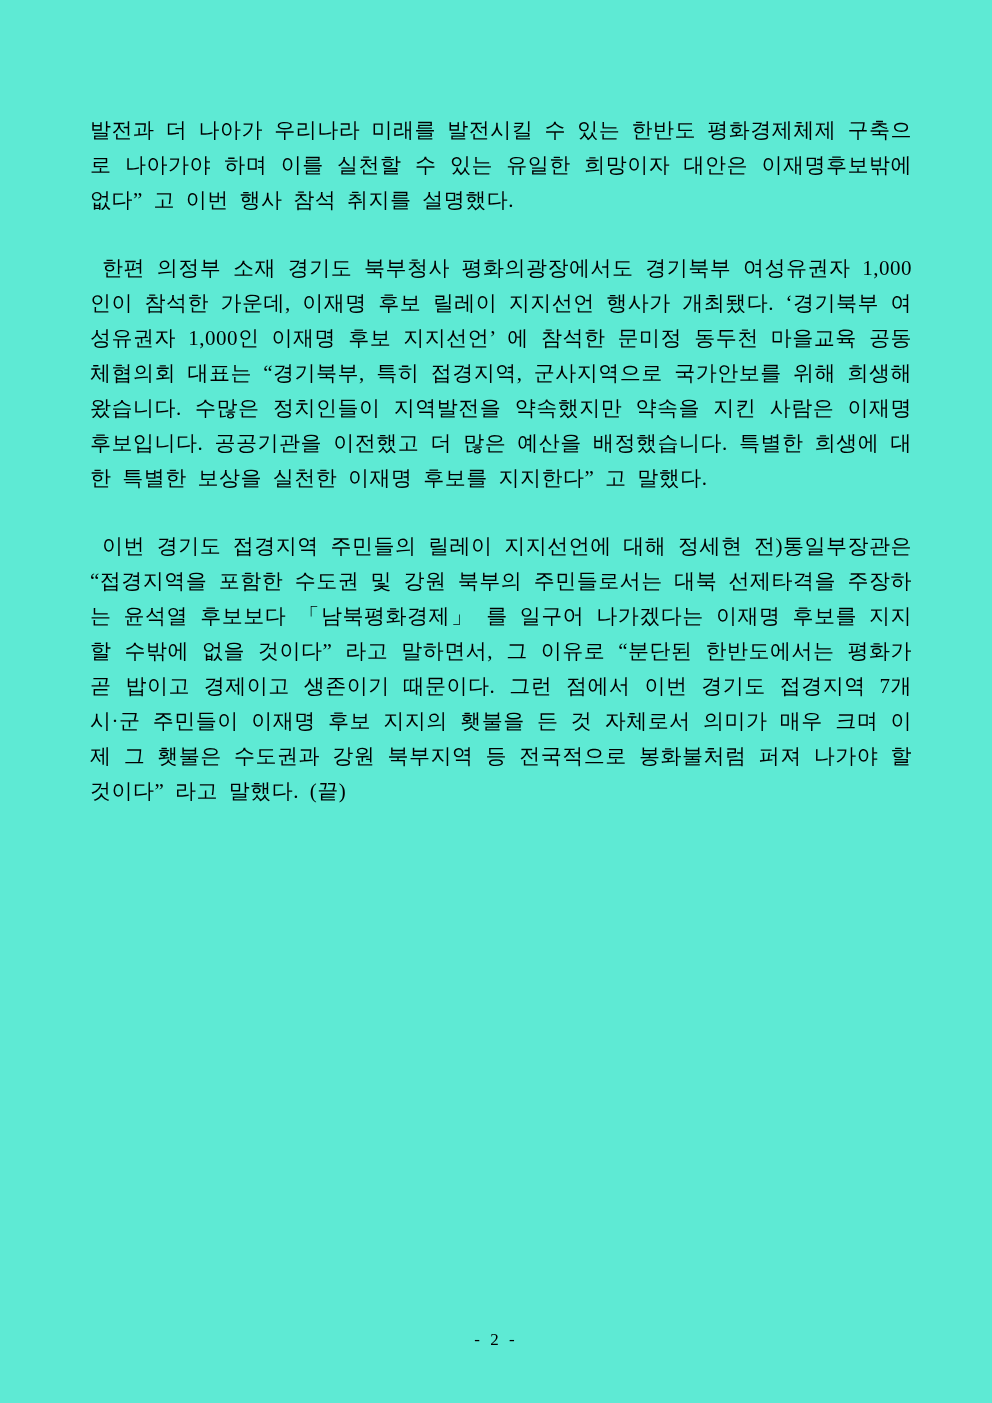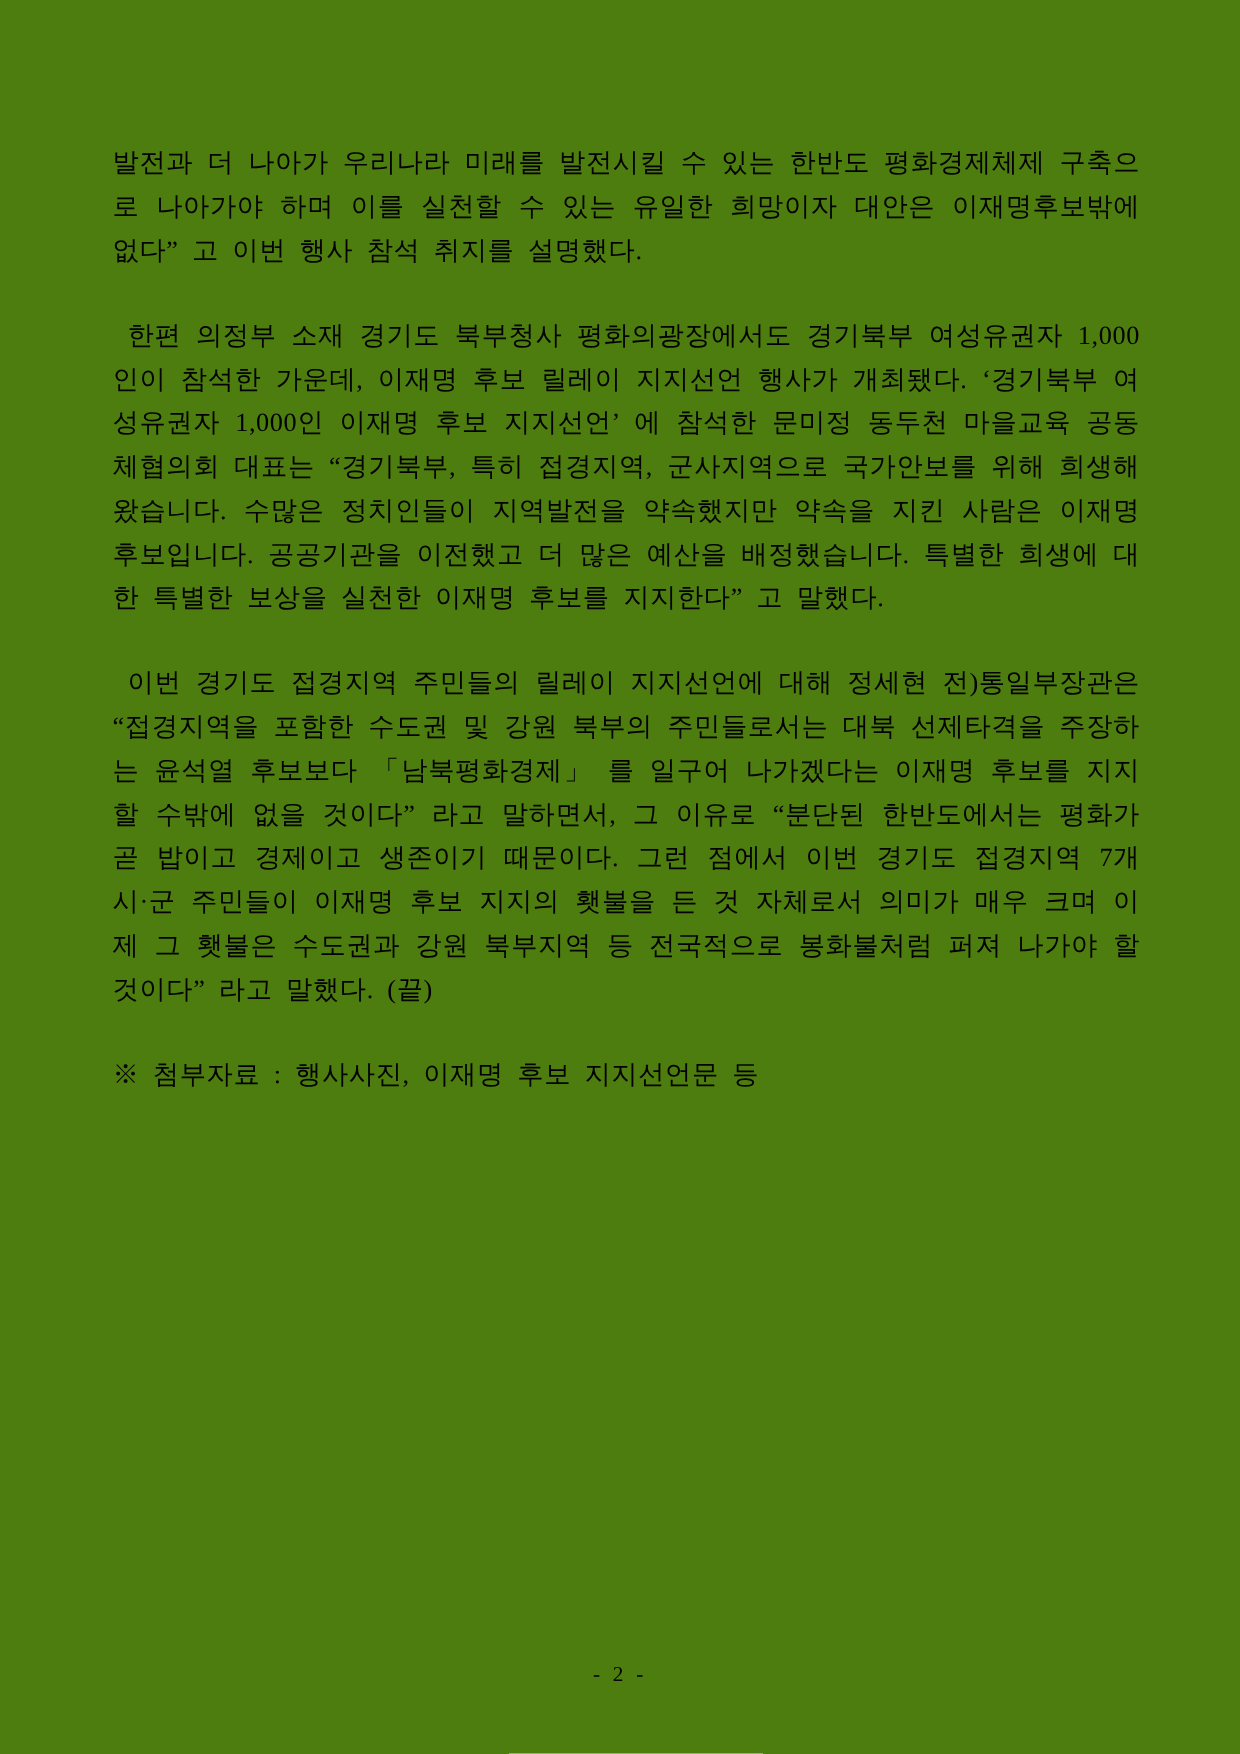--- a/index.html
+++ b/index.html
@@ -4,21 +4,21 @@
 <style>
   html, body {
     margin: 0;
     padding: 0;
     background: #ffffff;
   }
   .page {
     position: relative;
     width: 992px;
     height: 1403px;
-    background: #4d7c0f;
+    background: #5eead4;
     color: #000000;
     font-family: "Liberation Serif", "DejaVu Serif", serif;
     overflow: hidden;
   }
   .content {
     position: absolute;
     left: 90px;
     top: 113px;
     width: 822px;
   }
@@ -54,16 +54,15 @@
   }
 </style>
 </head>
 <body>
 
 <div class="page">
   <div class="content">
     <p class="body-par">발전과 더 나아가 우리나라 미래를 발전시킬 수 있는 한반도 평화경제체제 구축으로 나아가야 하며 이를 실천할 수 있는 유일한 희망이자 대안은 이재명후보밖에 없다” 고 이번 행사 참석 취지를 설명했다.</p>
     <p class="body-par indent">한편 의정부 소재 경기도 북부청사 평화의광장에서도 경기북부 여성유권자 1,000인이 참석한 가운데, 이재명 후보 릴레이 지지선언 행사가 개최됐다. ‘경기북부 여성유권자 1,000인 이재명 후보 지지선언’ 에 참석한 문미정 동두천 마을교육 공동체협의회 대표는 “경기북부, 특히 접경지역, 군사지역으로 국가안보를 위해 희생해 왔습니다. 수많은 정치인들이 지역발전을 약속했지만 약속을 지킨 사람은 이재명 후보입니다. 공공기관을 이전했고 더 많은 예산을 배정했습니다. 특별한 희생에 대한 특별한 보상을 실천한 이재명 후보를 지지한다” 고 말했다.</p>
     <p class="body-par indent">이번 경기도 접경지역 주민들의 릴레이 지지선언에 대해 정세현 전)통일부장관은 “접경지역을 포함한 수도권 및 강원 북부의 주민들로서는 대북 선제타격을 주장하는 윤석열 후보보다 「남북평화경제」 를 일구어 나가겠다는 이재명 후보를 지지할 수밖에 없을 것이다” 라고 말하면서, 그 이유로 “분단된 한반도에서는 평화가 곧 밥이고 경제이고 생존이기 때문이다. 그런 점에서 이번 경기도 접경지역 7개 시·군 주민들이 이재명 후보 지지의 횃불을 든 것 자체로서 의미가 매우 크며 이제 그 횃불은 수도권과 강원 북부지역 등 전국적으로 봉화불처럼 퍼져 나가야 할 것이다” 라고 말했다. (끝)</p>
-    <div class="attachment">※ 첨부자료 : 행사사진, 이재명 후보 지지선언문 등</div>
   </div>
   <div class="footer">- 2 -</div>
 </div>
 
 </body></html>

